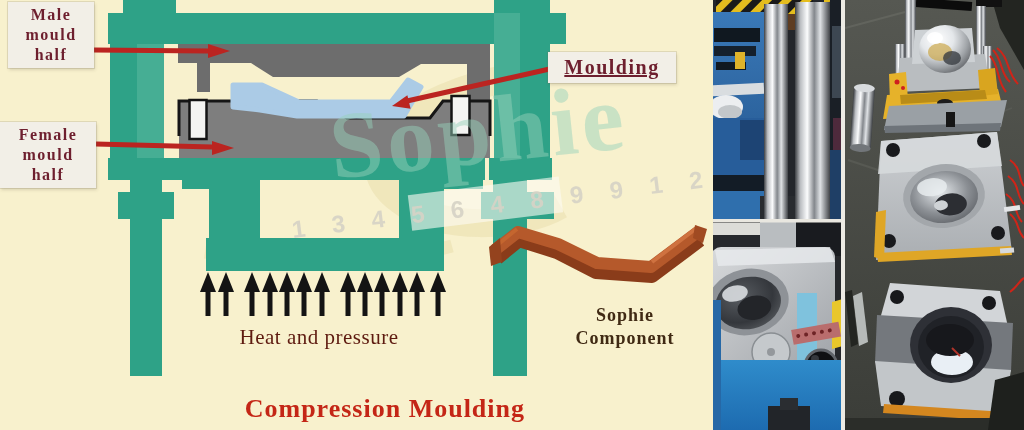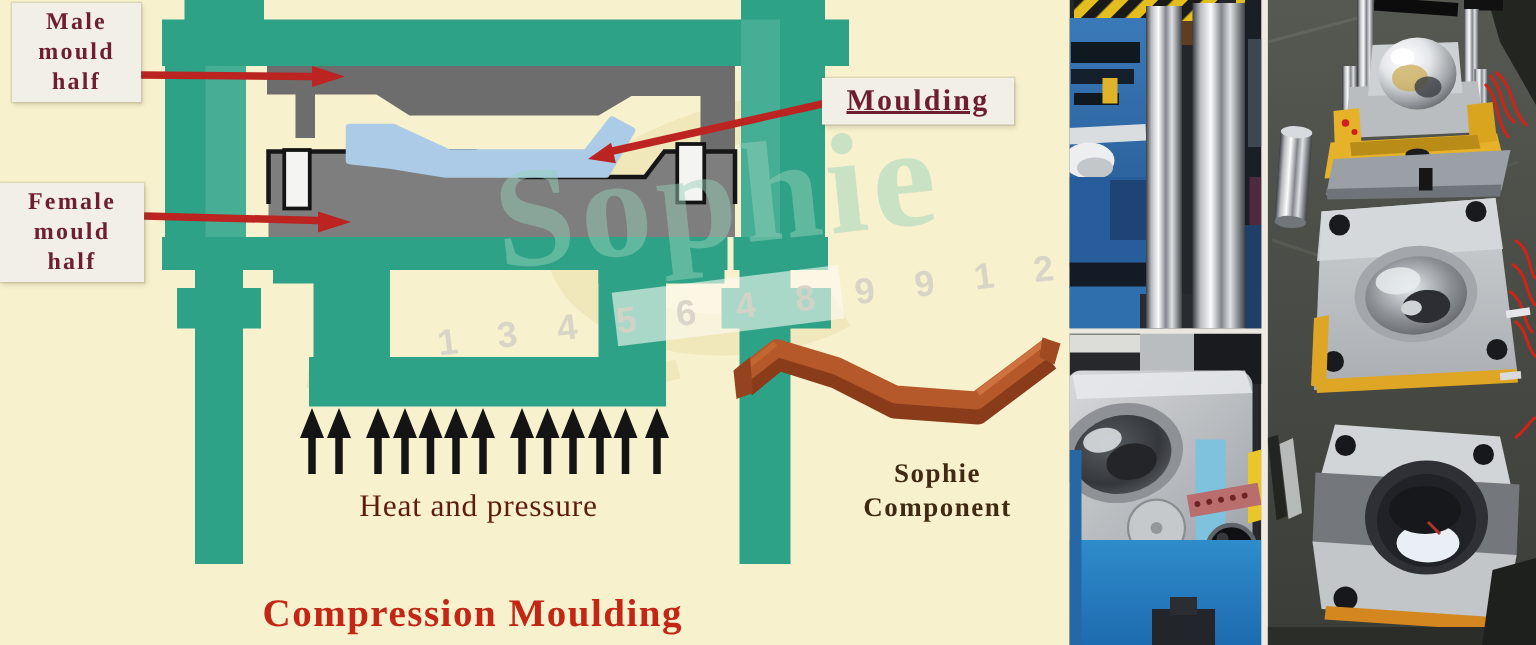--- a/index.html
+++ b/index.html
@@ -7,21 +7,21 @@
          font-family:"Liberation Serif",serif;background:#F8F1CD;}
   #bg{position:absolute;left:0;top:0;width:1024px;height:430px;z-index:0;}
   .ov{position:absolute;z-index:3;}
   .label-box{background:#F2EFE7;box-shadow:0 0 0 1px rgba(120,110,90,.18),1px 2px 3px rgba(80,70,50,.18);
              color:#6E1F2E;font-weight:bold;text-align:center;letter-spacing:1.5px;}
   .label-box .ln{line-height:20px;font-size:16px;}
   .cmp-box .ln{line-height:23px;font-size:20px;text-decoration:underline;}
   .plain-label{color:#402A14;font-weight:bold;text-align:center;letter-spacing:1px;}
   .plain-label .ln{line-height:23px;font-size:18px;}
   #heat-label{color:#5E1B10;font-weight:normal;font-size:21px;letter-spacing:.5px;text-align:center;width:258px;}
-  #main-title{color:#C42616;font-weight:bold;font-size:26px;letter-spacing:1px;text-align:left;width:350px;}
+  #main-title{color:#C42616;font-weight:bold;font-size:26px;letter-spacing:1px;text-align:right;width:350px;}
   #wm-sophie{z-index:2;font-size:95px;line-height:1;font-weight:bold;letter-spacing:4px;
              color:rgba(150,210,185,.48);transform:rotate(-6deg);transform-origin:0 50%;}
   #wm-band{z-index:1;width:152px;height:36px;background:rgba(253,251,244,.6);
            transform:rotate(-7deg);transform-origin:0 50%;}
   #wm-numbers{z-index:2;font-family:"Liberation Sans",sans-serif;font-weight:bold;font-size:24px;
               letter-spacing:10px;color:rgba(214,211,198,.92);transform:rotate(-7deg);transform-origin:0 50%;
               white-space:nowrap;}
 </style>
 </head>
 <body>

